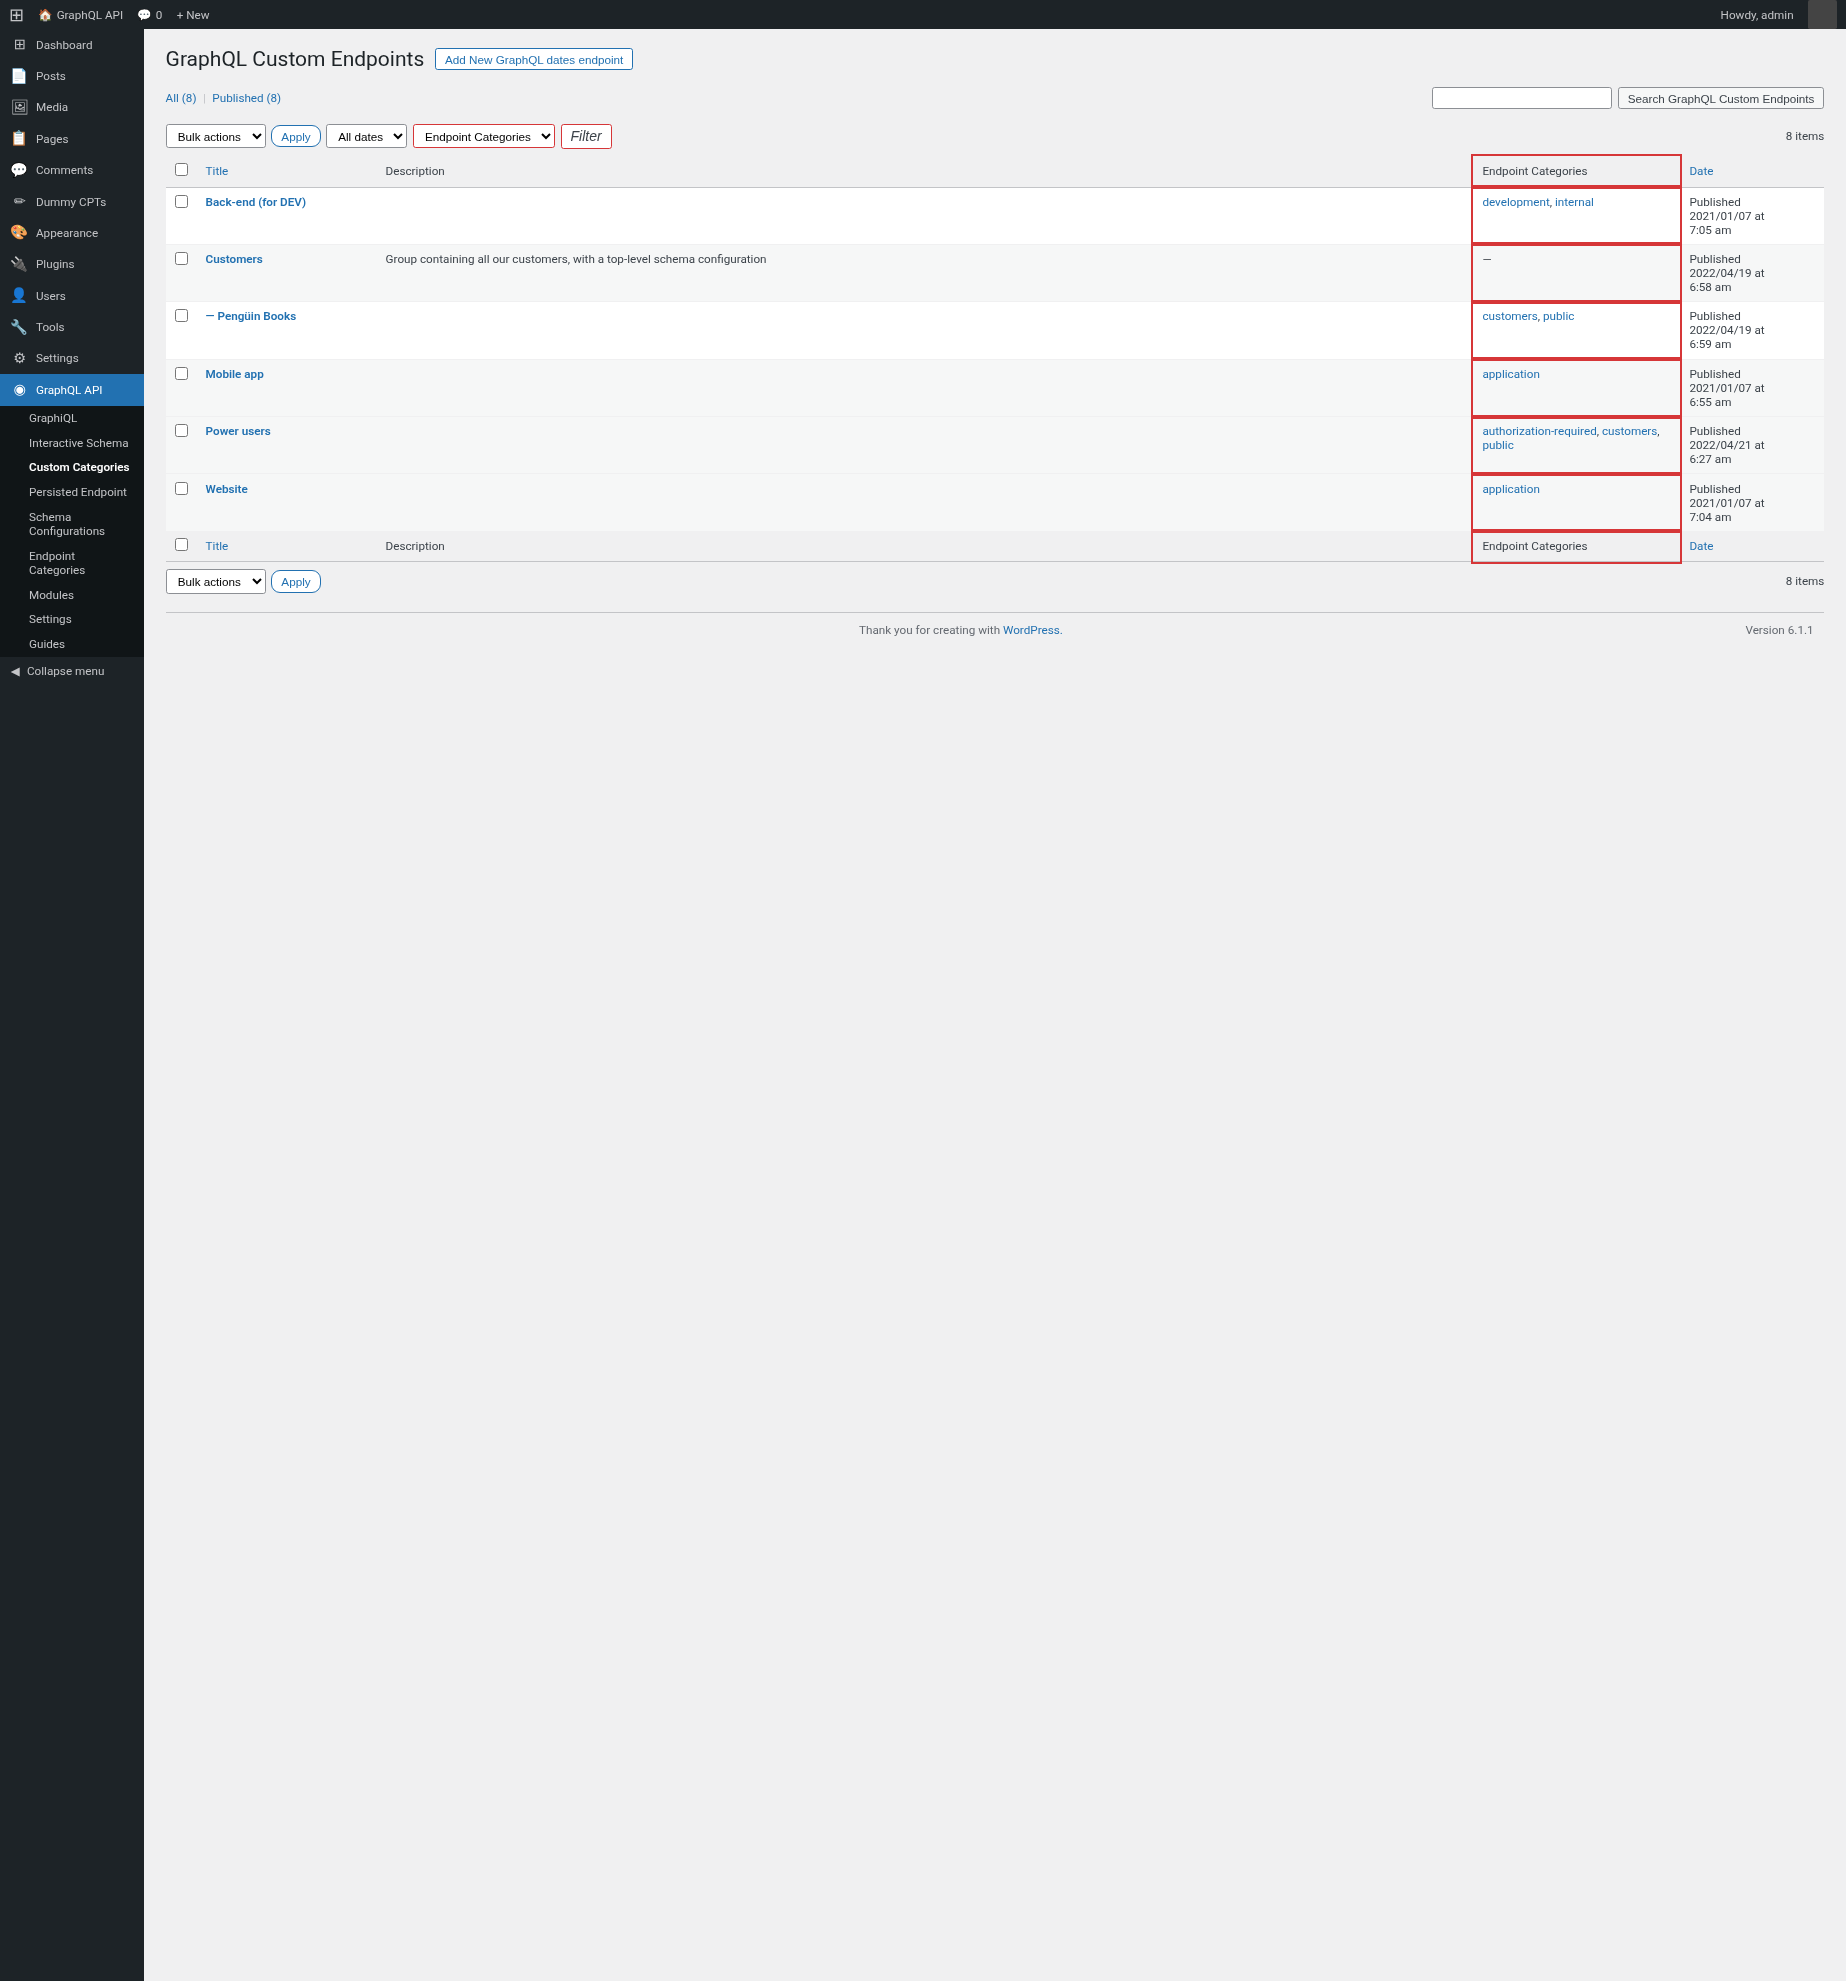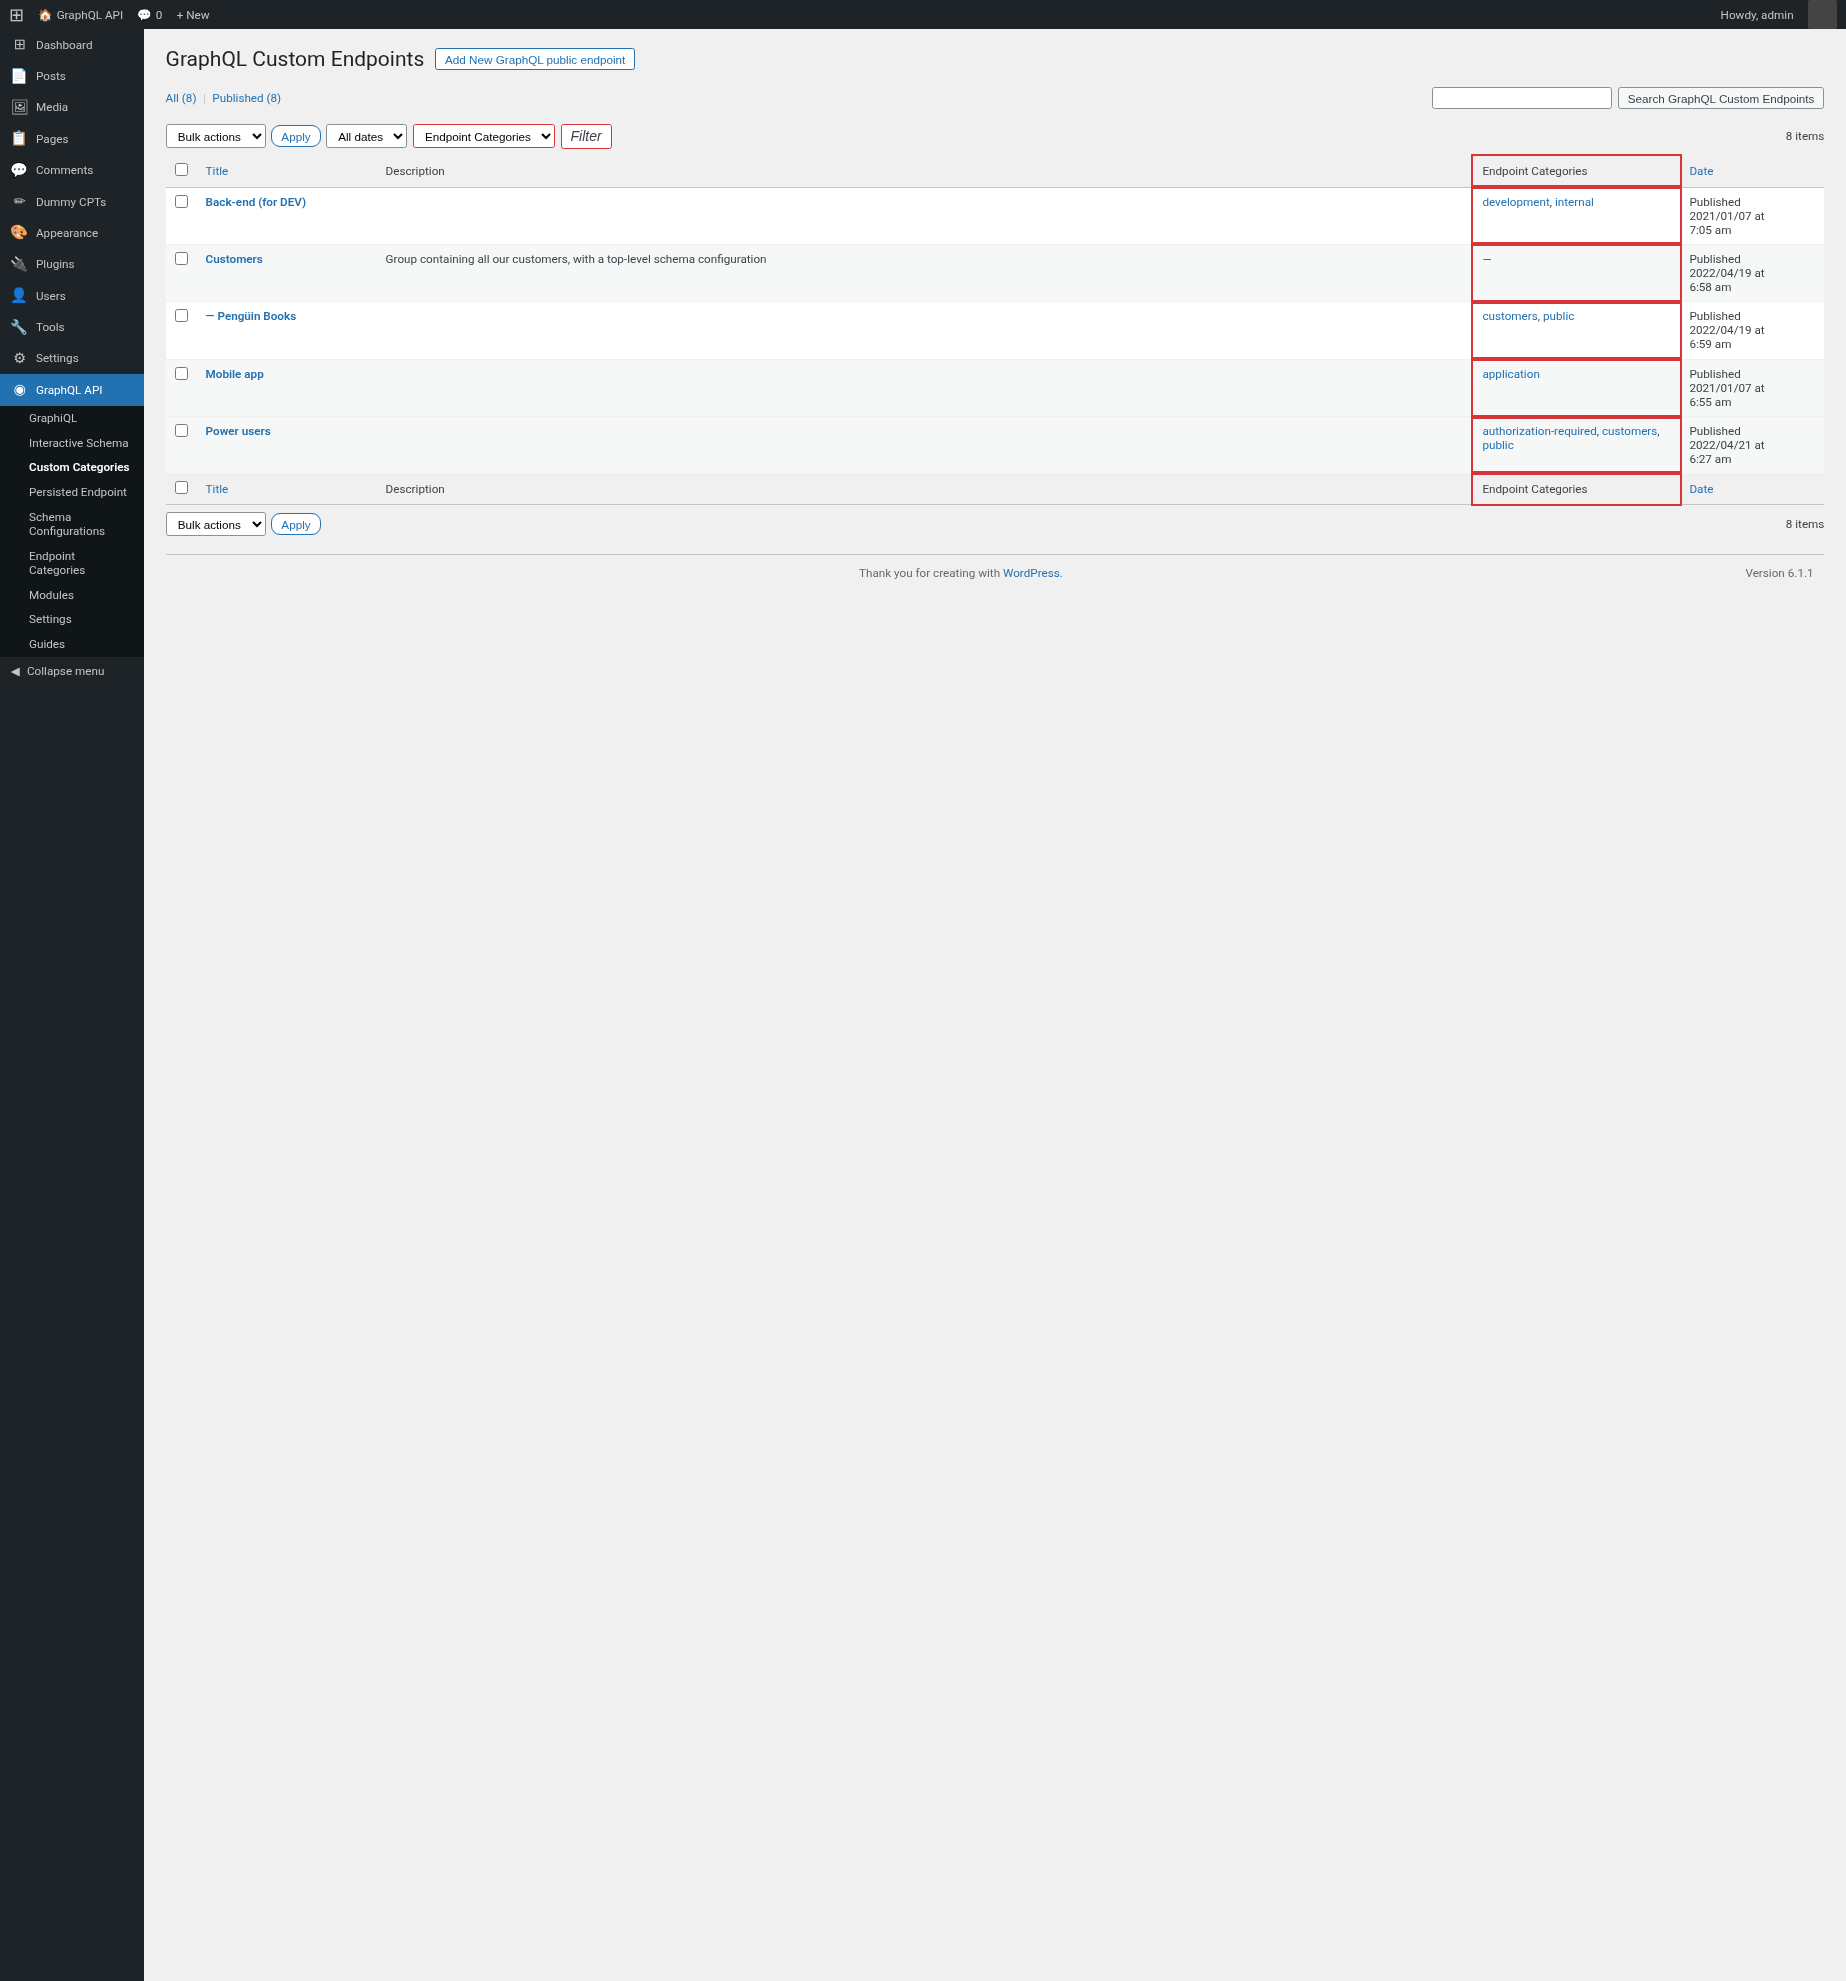--- a/index.html
+++ b/index.html
@@ -223,21 +223,21 @@
       <span>◀</span>
       <span>Collapse menu</span>
     </div>
   </nav>
 
   <main class="wp-main">
     <div class="top-area">
       <div class="top-area-left">
         <h1 class="page-title">
           <span>GraphQL Custom Endpoints</span>
-          <button class="add-new-btn">Add New GraphQL public endpoint</button>
+          <button class="add-new-btn">Add New GraphQL dates endpoint</button>
         </h1>
       </div>
     </div>
 
     <div style="display:flex; justify-content:space-between; align-items:center; margin-bottom:7.2px;">
       <div class="filter-links">
         <a href="#">
           <span>All</span>&nbsp;<span>(8)</span>
         </a>
         <span class="sep"> | </span>
@@ -329,20 +329,29 @@
           </tr>
           <tr class="alt-row">
             <td class="check-col"><input type="checkbox" style=""></td>
             <td class="title-col"><a href="#" class="row-link">Power users</a></td>
             <td class="desc-col"></td>
             <td class="cat-col"><a href="#" class="cat-link">authorization-required</a>, <a href="#" class="cat-link">customers</a>, <a href="#" class="cat-link">public</a></td>
             <td class="date-col" style="white-space: pre-line;">Published
 2022/04/21 at
 6:27 am</td>
           </tr>
+          <tr class="alt-row">
+            <td class="check-col"><input type="checkbox" style=""></td>
+            <td class="title-col"><a href="#" class="row-link">Website</a></td>
+            <td class="desc-col"></td>
+            <td class="cat-col"><a href="#" class="cat-link">application</a></td>
+            <td class="date-col" style="white-space: pre-line;">Published
+2021/01/07 at
+7:04 am</td>
+          </tr>
         </tbody>
       <tfoot>
         <tr>
           <th class="check-col">
             <input type="checkbox" style="">
           </th>
           <th class="title-col sorted">
             <a href="#">
                 <span>Title</span>
               </a>

